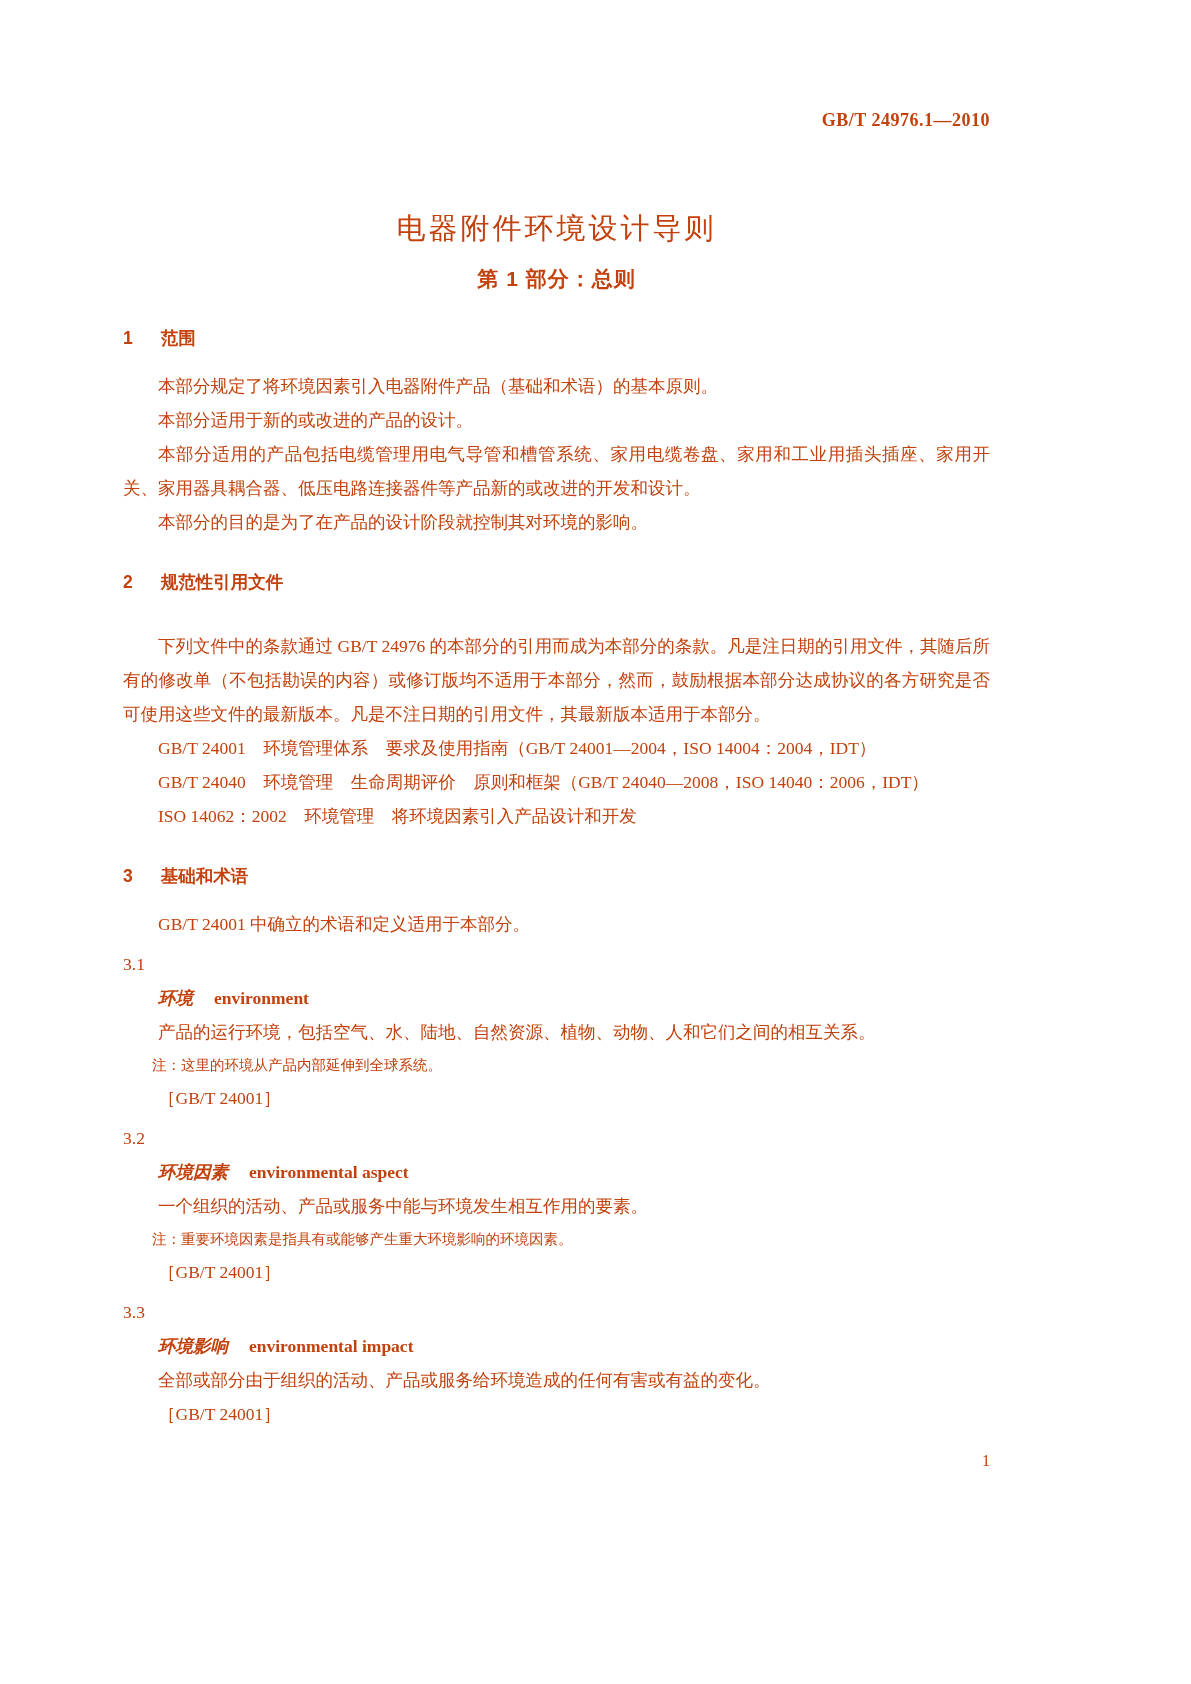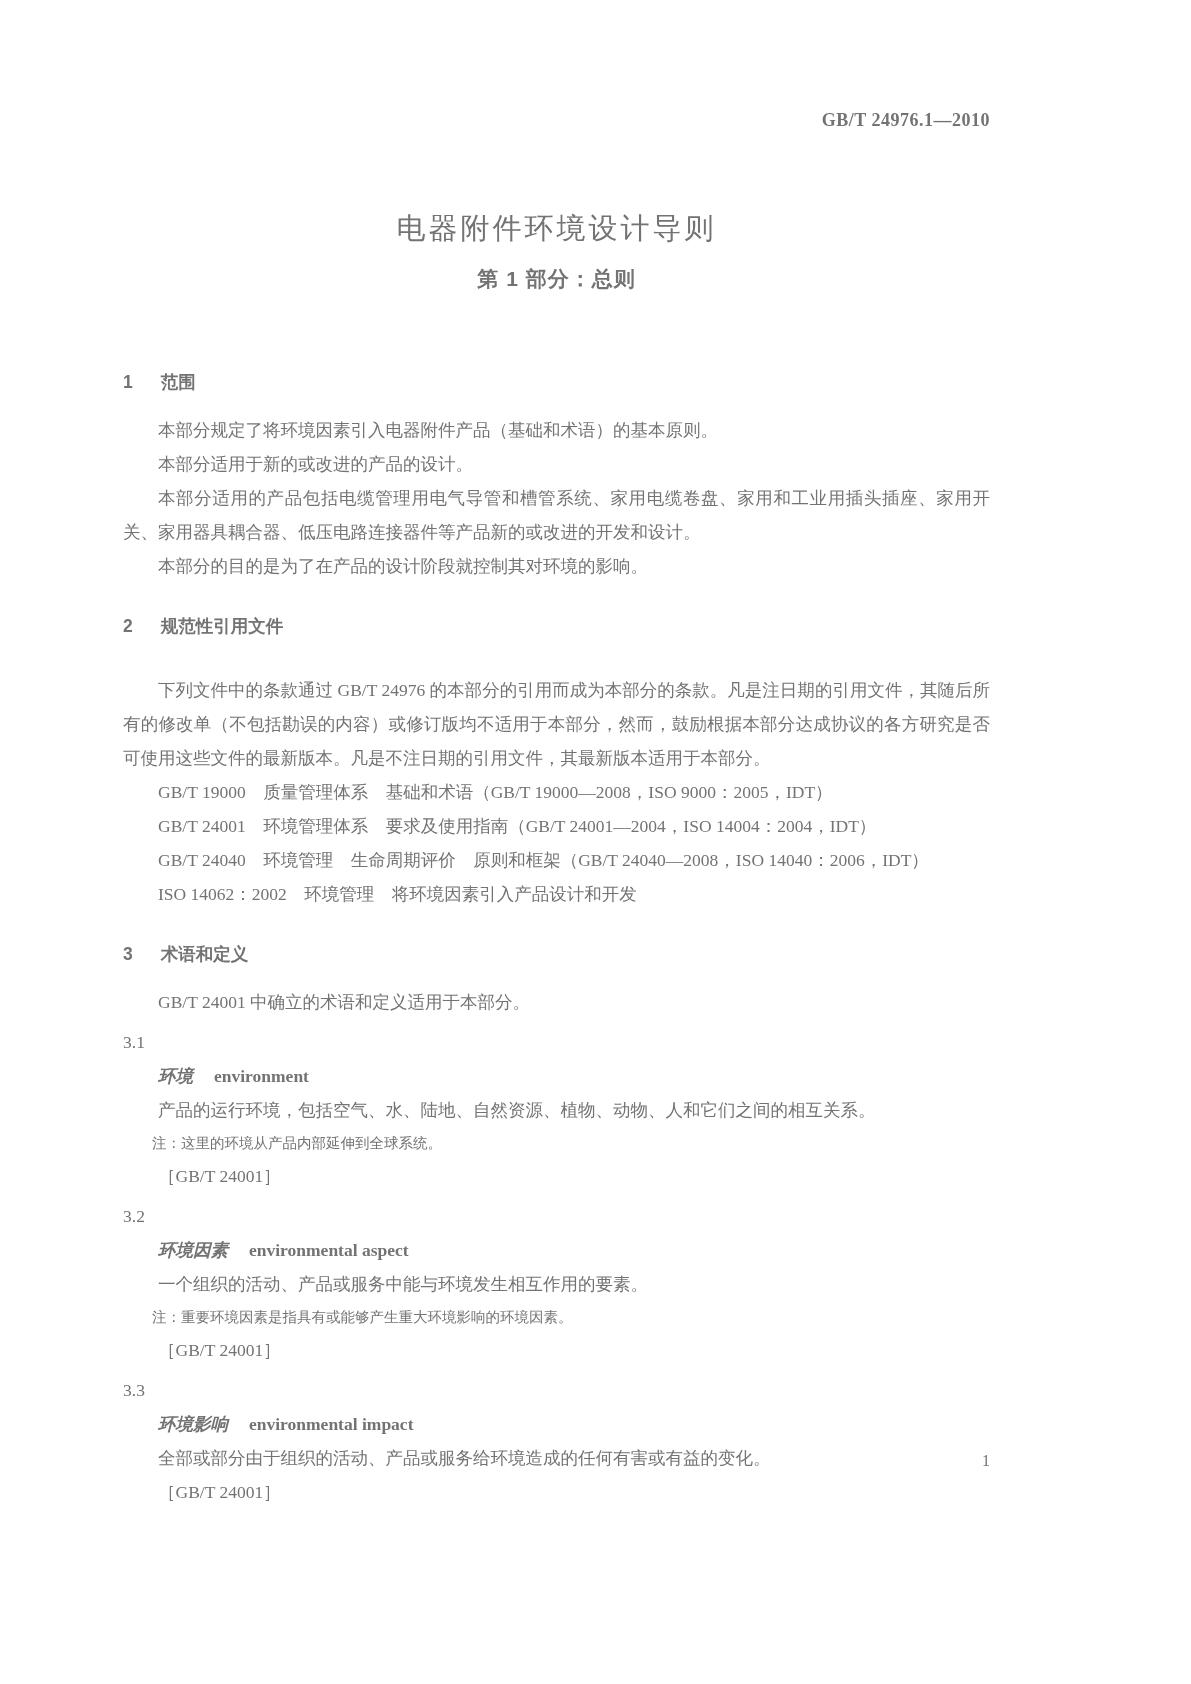--- a/index.html
+++ b/index.html
@@ -5,21 +5,21 @@
   html, body {
     margin: 0;
     padding: 0;
     background: #ffffff;
   }
   .page {
     position: relative;
     width: 1191px;
     height: 1684px;
     background: #ffffff;
-    color: #737373;
+    color: #c2410c;
     font-family: "Liberation Serif", "DejaVu Serif", serif;
     box-sizing: border-box;
     padding: 110px 201px 0 123px;
     overflow: hidden;
   }
   .doc-code {
     text-align: right;
     font-weight: bold;
     font-size: 18px;
     letter-spacing: 0.5px;
@@ -45,21 +45,21 @@
     font-weight: bold;
     font-size: 17.5px;
     margin: 0;
     padding: 0;
     line-height: 34px;
   }
   .sec-heading .sec-no {
     display: inline-block;
     margin-right: 1.6em;
   }
-  .sec-1 { margin-top: 72px; margin-bottom: 14px; }
+  .sec-1 { margin-top: 28px; margin-bottom: 14px; }
   .sec-2 { margin-top: 26px; margin-bottom: 30px; }
   .sec-3 { margin-top: 26px; margin-bottom: 14px; }
   .para {
     font-size: 17.5px;
     line-height: 34px;
     text-indent: 2em;
     margin: 0;
     text-align: justify;
   }
   .note {
@@ -116,27 +116,26 @@
   </h2>
   <p class="para">本部分规定了将环境因素引入电器附件产品（基础和术语）的基本原则。</p>
   <p class="para">本部分适用于新的或改进的产品的设计。</p>
   <p class="para">本部分适用的产品包括电缆管理用电气导管和槽管系统、家用电缆卷盘、家用和工业用插头插座、家用开关、家用器具耦合器、低压电路连接器件等产品新的或改进的开发和设计。</p>
   <p class="para">本部分的目的是为了在产品的设计阶段就控制其对环境的影响。</p>
 
   <h2 class="sec-heading sec-2">
     <span class="sec-no">2</span><span>规范性引用文件</span>
   </h2>
   <p class="para">下列文件中的条款通过 GB/T 24976 的本部分的引用而成为本部分的条款。凡是注日期的引用文件，其随后所有的修改单（不包括勘误的内容）或修订版均不适用于本部分，然而，鼓励根据本部分达成协议的各方研究是否可使用这些文件的最新版本。凡是不注日期的引用文件，其最新版本适用于本部分。</p>
-  <p class="para">GB/T 19000　质量管理体系　基础和术语（GB/T 19000—2008，ISO 9000：2005，IDT）</p>
   <p class="para">GB/T 24001　环境管理体系　要求及使用指南（GB/T 24001—2004，ISO 14004：2004，IDT）</p>
   <p class="para">GB/T 24040　环境管理　生命周期评价　原则和框架（GB/T 24040—2008，ISO 14040：2006，IDT）</p>
   <p class="para">ISO 14062：2002　环境管理　将环境因素引入产品设计和开发</p>
 
   <h2 class="sec-heading sec-3">
-    <span class="sec-no">3</span><span>术语和定义</span>
+    <span class="sec-no">3</span><span>基础和术语</span>
   </h2>
   <p class="para">GB/T 24001 中确立的术语和定义适用于本部分。</p>
 
   <div class="term">
     <p class="term-no">3.1</p>
     <p class="term-head">
       <span class="term-zh">环境</span><span class="term-en">environment</span>
     </p>
     <p class="para">产品的运行环境，包括空气、水、陆地、自然资源、植物、动物、人和它们之间的相互关系。</p>
     <p class="note">注：这里的环境从产品内部延伸到全球系统。</p>

